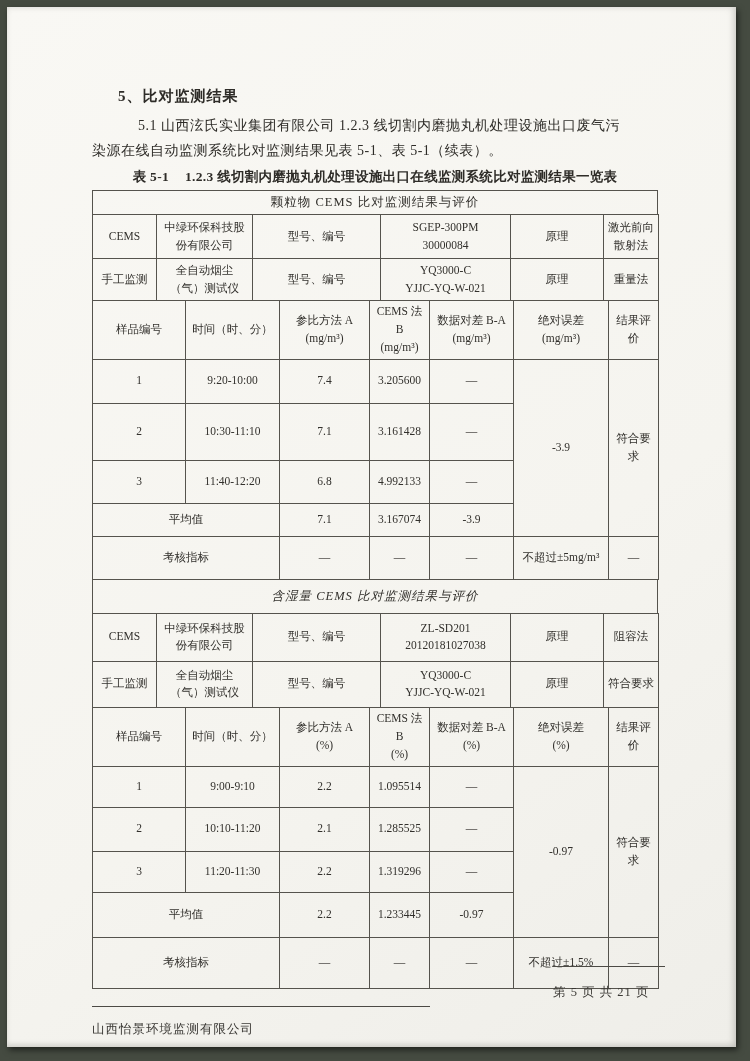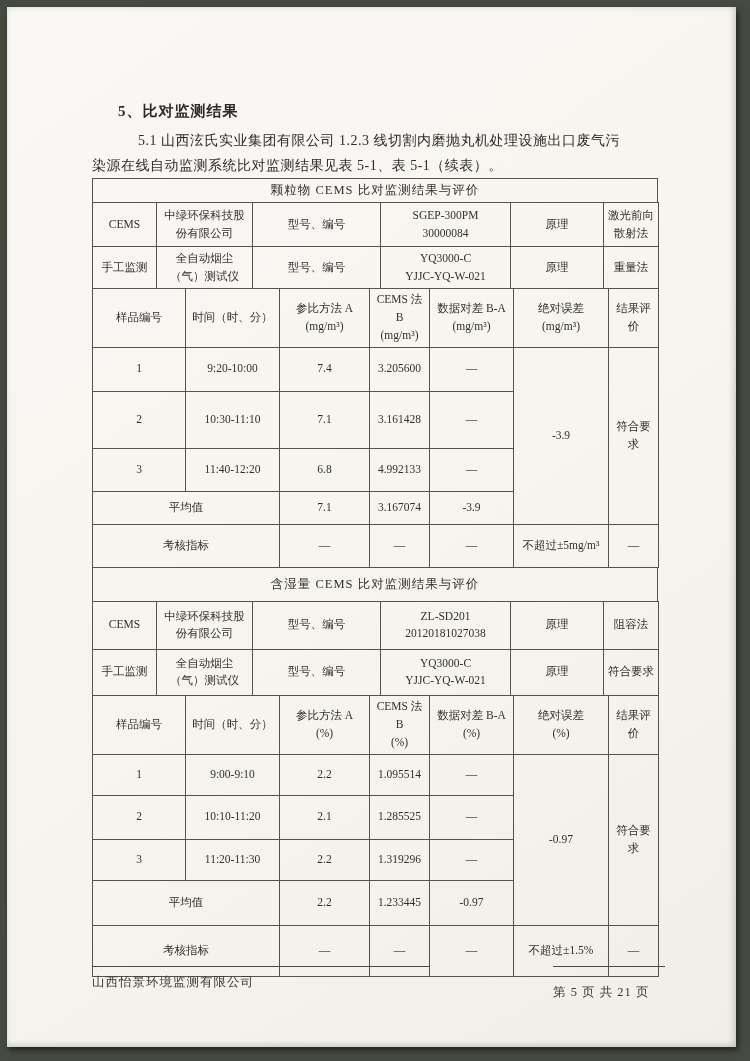--- a/index.html
+++ b/index.html
@@ -12,21 +12,21 @@
   }
   .paper {
     position: absolute;
     left: 7px; top: 7px;
     width: 729px; height: 1040px;
     background: linear-gradient(145deg, #f9f8f4 0%, #f5f4ef 60%, #efeee9 100%);
     box-shadow: 2px 3px 6px rgba(0,0,0,0.55), inset -3px 0 6px rgba(80,80,70,0.18), inset 0 -3px 5px rgba(80,80,70,0.12);
   }
   .content {
     position: absolute;
-    left: 85px; top: 15px;
+    left: 85px; top: 0;
     width: 566px;
   }
   .heading {
     margin-top: 80px;
     margin-left: 26px;
     font-size: 15px;
     font-weight: bold;
     letter-spacing: 1px;
   }
   .para { margin-top: 7px; font-size: 14px; line-height: 25px; letter-spacing: 0.5px; }
@@ -66,23 +66,24 @@
     width: 573px;
     display: flex;
     justify-content: space-between;
     align-items: flex-start;
     font-size: 12.5px;
     color: #3a3834;
   }
   .footer .company {
     border-top: 1.5px solid #4c4a45;
     width: 338px;
-    padding-top: 7px;
+    padding-top: 14px;
     text-align: left;
     letter-spacing: 1px;
+    margin-top: 40px;
   }
   .footer .pageinfo {
     border-top: 1.5px solid #4c4a45;
     width: 112px;
     padding-top: 17px;
     text-align: left;
     letter-spacing: 1px;
   }
 </style>
 </head>
@@ -91,20 +92,24 @@
 <div class="paper">
   <div class="content">
 
     <div class="heading">5、比对监测结果</div>
 
     <div class="para">
       <div class="l1">5.1 山西泫氏实业集团有限公司 1.2.3 线切割内磨抛丸机处理设施出口废气污</div>
       <div class="l2">染源在线自动监测系统比对监测结果见表 5-1、表 5-1（续表）。</div>
     </div>
 
+    <div class="caption">
+      <span>表 5-1</span>
+      <span>1.2.3 线切割内磨抛丸机处理设施出口在线监测系统比对监测结果一览表</span>
+    </div>
 
     <table class="tbl">
       <tbody>
           <tr class="sec-title" style="height:23px;margin-left:32px;">
         <td>颗粒物 CEMS 比对监测结果与评价</td>
       </tr>
     </tbody>
       </table>
 
     <table class="tbl">
@@ -197,21 +202,21 @@
         <td>—</td>
         <td>—</td>
         <td>不超过±5mg/m³</td>
         <td>—</td>
       </tr>
     </tbody>
       </table>
 
     <table class="tbl">
       <tbody>
-          <tr class="sec-title" style="height:34px;">
+          <tr class="sec-title" style="height:34px;font-style:italic;">
         <td>含湿量 CEMS 比对监测结果与评价</td>
       </tr>
     </tbody>
       </table>
 
     <table class="tbl">
       <colgroup>
         <col style="width:64px">
           <col style="width:96px">
           <col style="width:128px">

